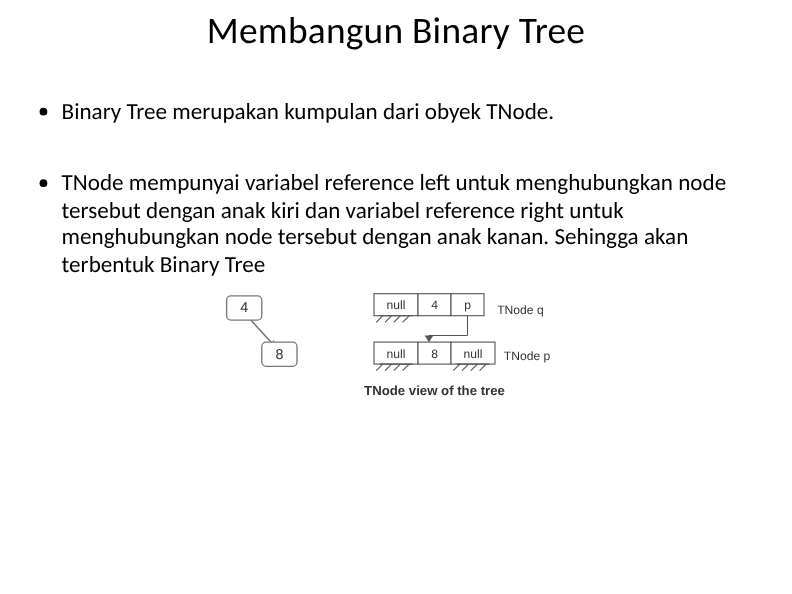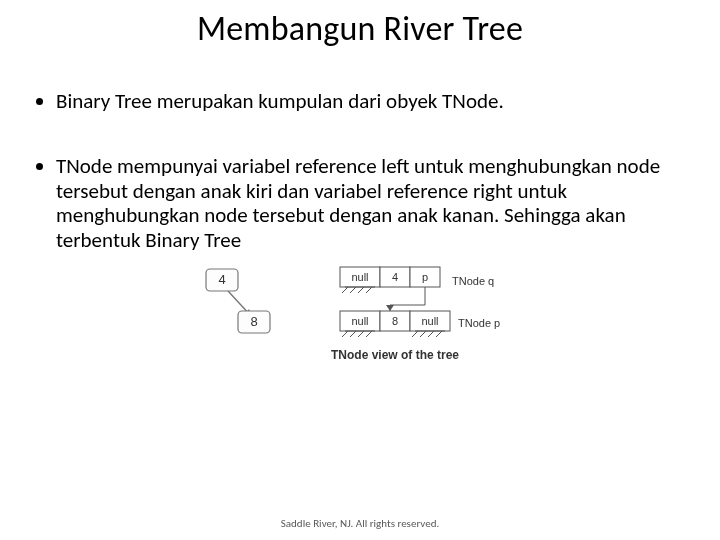--- a/index.html
+++ b/index.html
@@ -65,21 +65,21 @@
     font-size: 11px;
     color: #595959;
     font-family: Calibri, Arial, sans-serif;
   }
 </style>
 </head>
 <body>
 
 <div class="slide">
 
-  <h1 class="title">Membangun River Tree</h1>
+  <h1 class="title">Membangun Binary Tree</h1>
 
   <ul class="bullets">
     <li>Binary Tree merupakan kumpulan dari obyek TNode.</li>
     <li>TNode mempunyai variabel reference left untuk menghubungkan node tersebut dengan anak kiri dan variabel reference right untuk menghubungkan node tersebut dengan anak kanan. Sehingga akan terbentuk Binary Tree</li>
   </ul>
 
 
   <div class="diagram-wrap">
     <svg class="diagram" viewBox="0 0 340 110">
 
@@ -141,15 +141,14 @@
           <text x="268" y="66" font-family="Arial" font-size="11" fill="#333">TNode p</text>
         </g>
 
         <text x="205" y="98" text-anchor="middle" font-family="Arial" font-size="12" fill="#333">
           <tspan font-weight="bold">TNode view of the tree</tspan>
         </text>
       </g>
     </svg>
   </div>
 
-  <div class="footer">Saddle River, NJ.  All rights reserved.</div>
 
 </div>
 
 </body></html>

